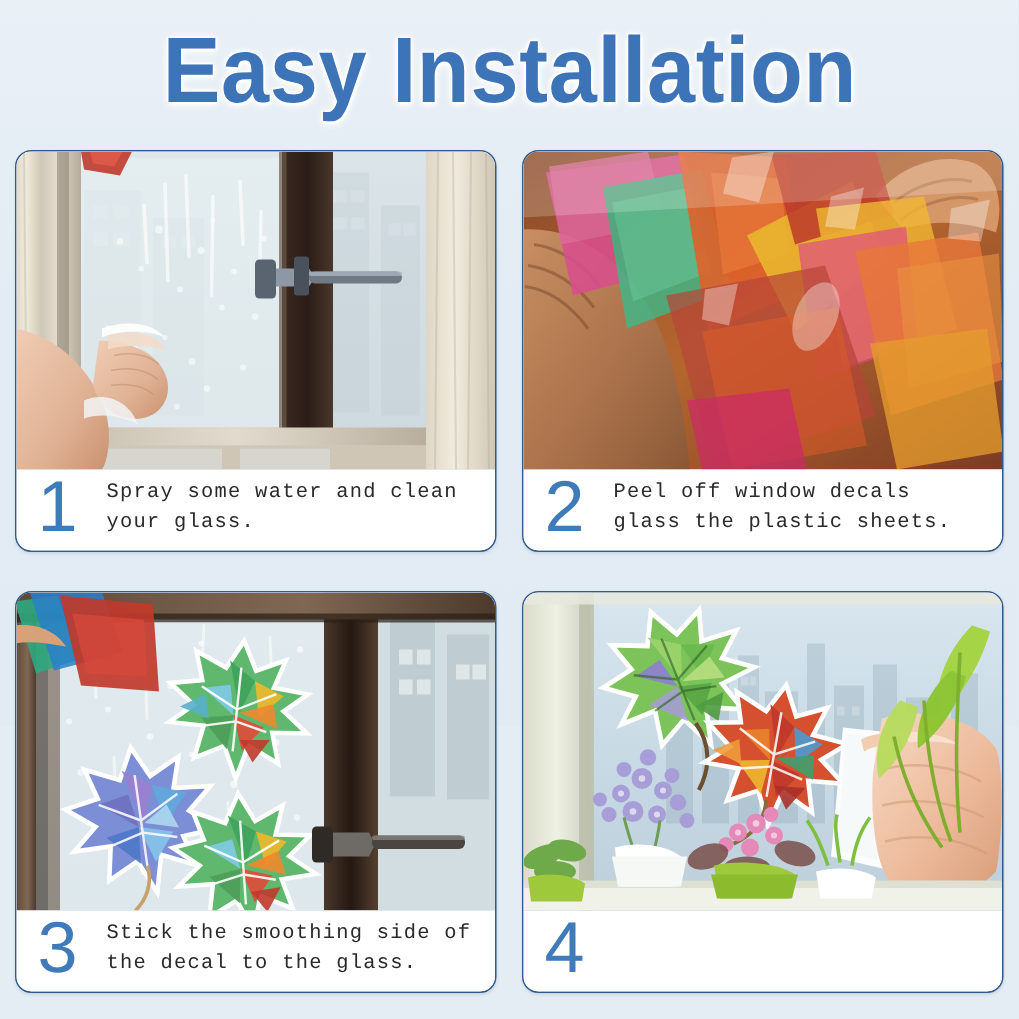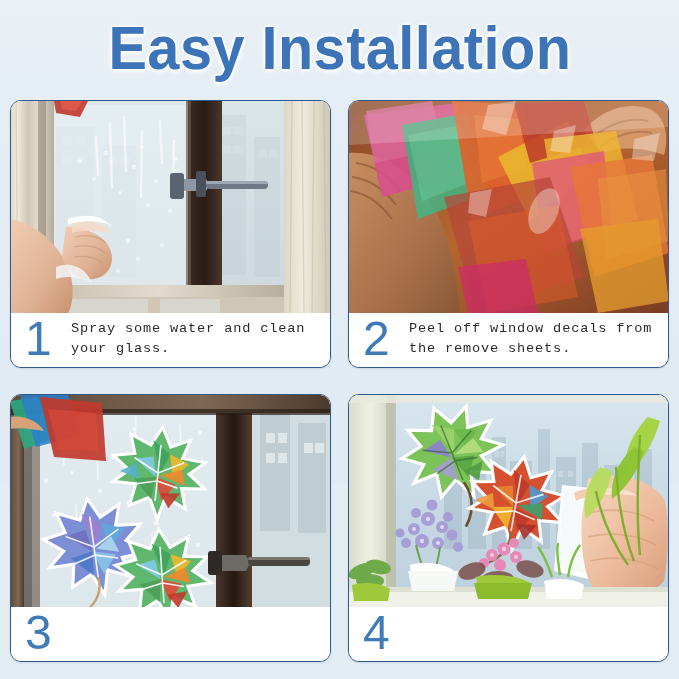--- a/index.html
+++ b/index.html
@@ -328,21 +328,21 @@
             <path d="M122 92 L144 88 L138 116 L120 112 Z"></path>
             <ellipse cx="196" cy="110" rx="14" ry="24" transform="rotate(22 196 110)"></ellipse>
           </g>
           <g opacity="0.2" fill="#ffffff">
             <path d="M0 0 L321 0 L321 26 L0 44 Z"></path>
           </g>
         </svg>
       </div>
       <div class="card-caption">
         <div class="step-num">2</div>
-        <div class="step-text">Peel off window decals from the remove sheets.</div>
+        <div class="step-text">Peel off window decals glass the plastic sheets.</div>
       </div>
     </div>
 
     <div class="card">
       <div class="card-photo">
         <svg viewBox="0 0 321 212" preserveAspectRatio="xMidYMid slice">
           <defs>
             <linearGradient id="s3glass" x1="0" y1="0" x2="0" y2="1">
               <stop offset="0%" stop-color="#e4ecef"></stop>
               <stop offset="100%" stop-color="#c9d8dd"></stop>
@@ -489,20 +489,21 @@
           <g>
             <rect x="198" y="156" width="14" height="24" rx="3" fill="#2f2a26"></rect>
             <path d="M212 160 L236 160 L240 168 L236 176 L212 176 Z" fill="#6e6a66"></path>
             <rect x="238" y="162" width="62" height="9" rx="4" fill="#4a4541"></rect>
             <rect x="238" y="162" width="62" height="3" rx="1.5" fill="#8f8a85" opacity="0.7"></rect>
           </g>
         </svg>
       </div>
       <div class="card-caption">
         <div class="step-num">3</div>
+        <div class="step-text">Stick the smoothing side of the decal to the glass.</div>
       </div>
     </div>
 
     <div class="card">
       <div class="card-photo">
         <svg viewBox="0 0 321 212" preserveAspectRatio="xMidYMid slice">
           <defs>
             <linearGradient id="s4sky" x1="0" y1="0" x2="0" y2="1">
               <stop offset="0%" stop-color="#d8e6ee"></stop>
               <stop offset="55%" stop-color="#c7d9e4"></stop>

